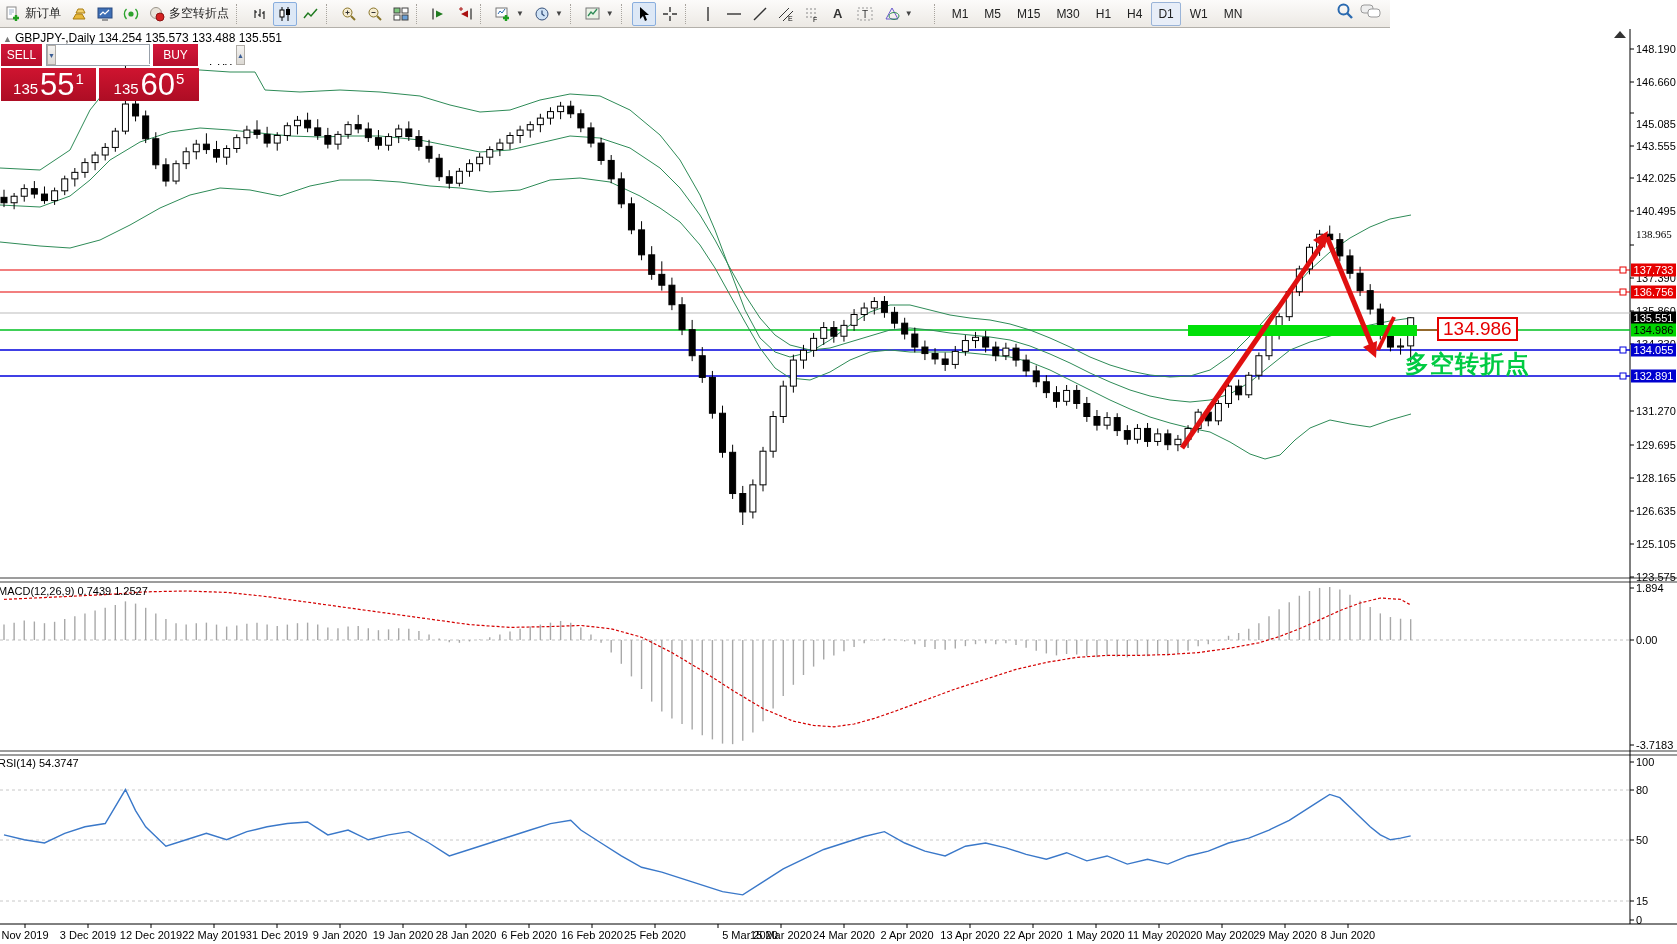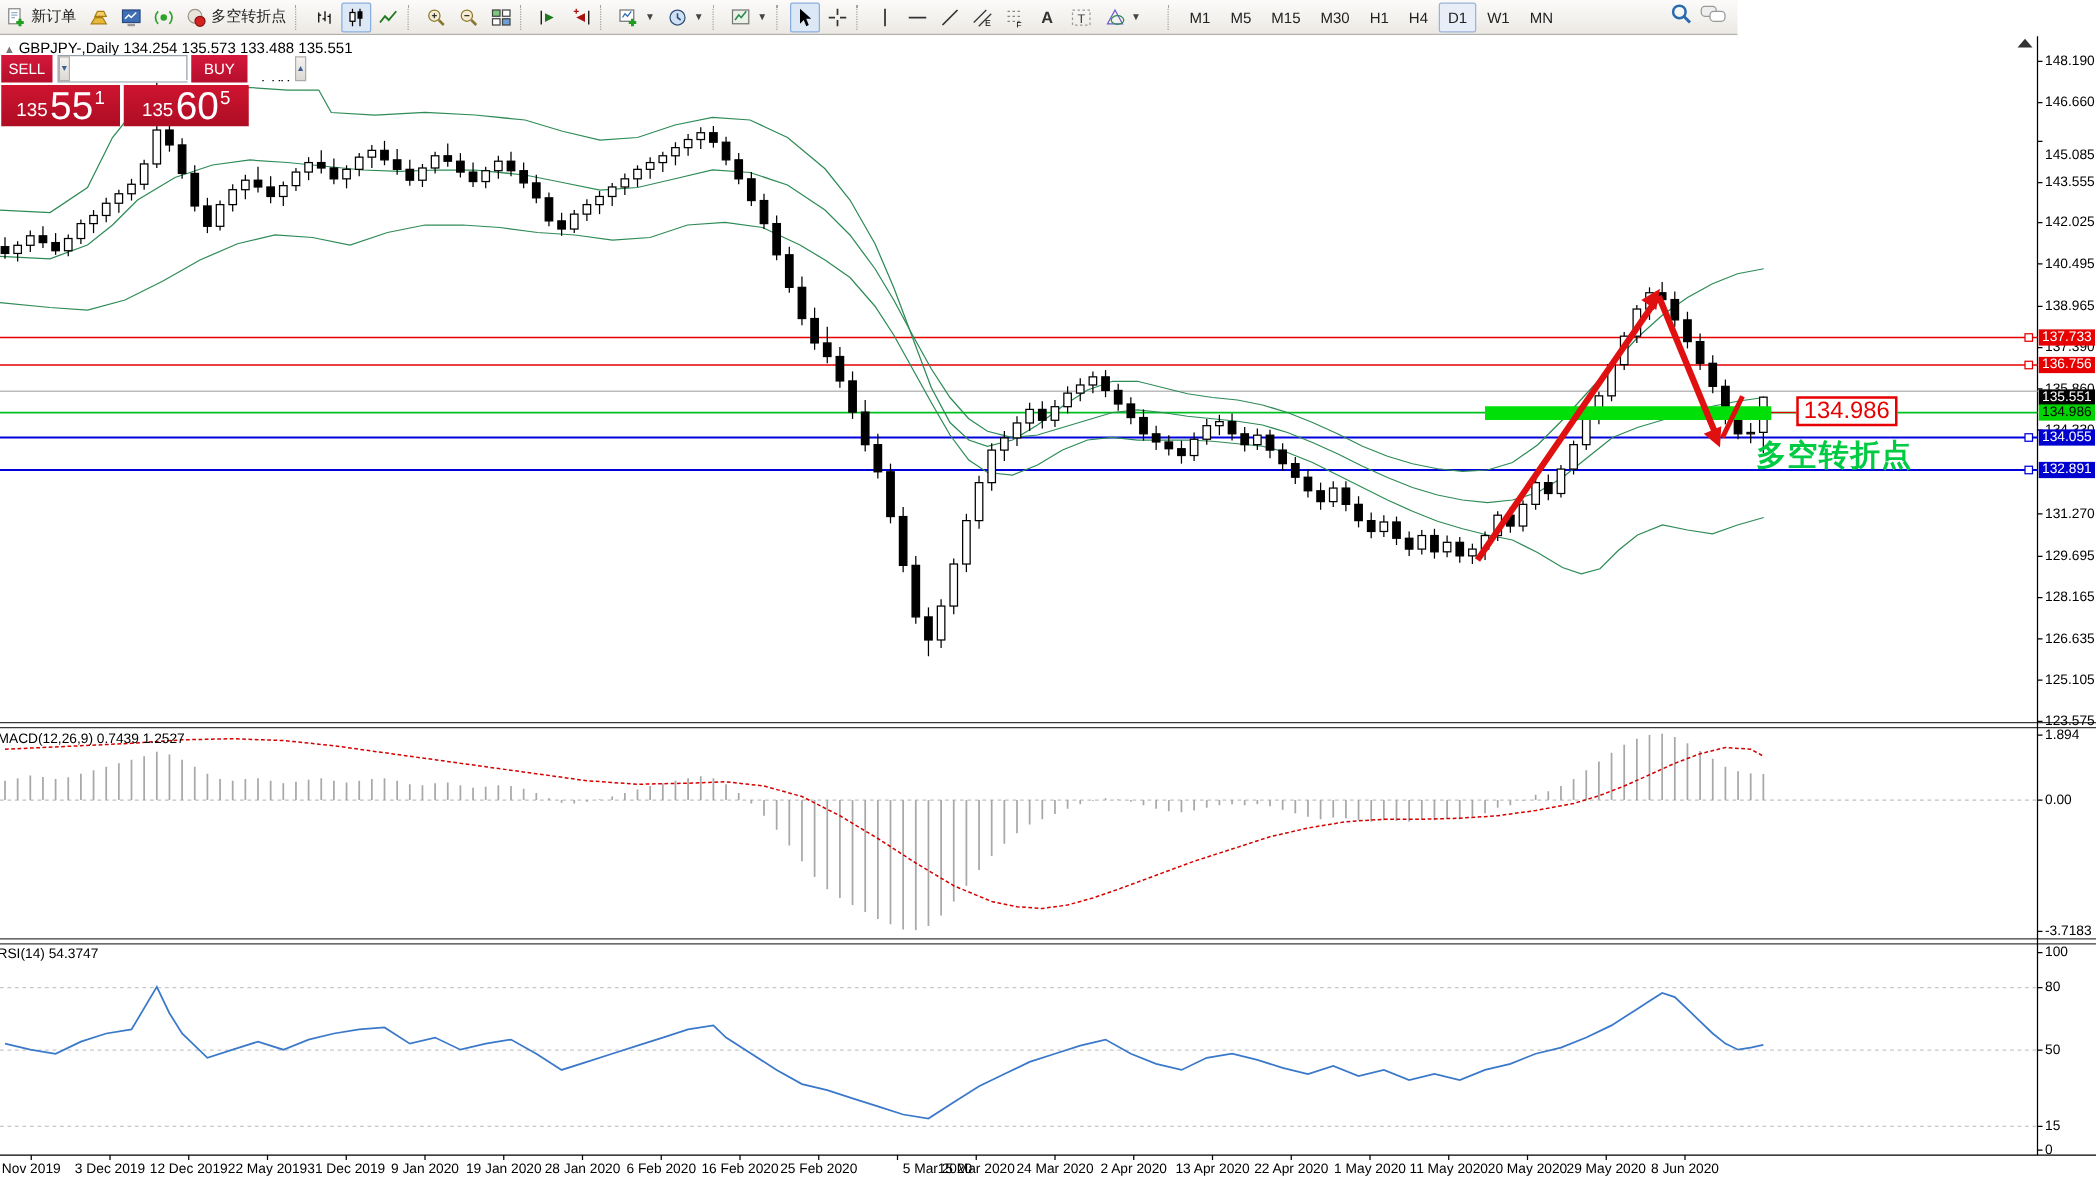--- a/index.html
+++ b/index.html
@@ -775,21 +775,21 @@
   <div class="level-note">134.986</div>
   <div class="turn-note">多空转折点</div>
 
   <div id="axisLabels">
       <div class="tick-label" style="top: 49px;">148.190</div>
       <div class="tick-label" style="top: 82px;">146.660</div>
       <div class="tick-label" style="top: 113px; margin-top: 11px;">145.085</div>
       <div class="tick-label" style="top: 146px;">143.555</div>
       <div class="tick-label" style="top: 178px;">142.025</div>
       <div class="tick-label" style="top: 211px;">140.495</div>
-      <div class="tick-label" style="top: 245px;">138.965</div>
+      <div class="tick-label" style="top: 234px; font-family: Liberation Serif, serif;">138.965</div>
       <div class="tick-label" style="top: 278px;">137.390</div>
       <div class="tick-label" style="top: 311px;">135.860</div>
       <div class="tick-label" style="top: 344px;">134.330</div>
       <div class="tick-label" style="top: 411px;">131.270</div>
       <div class="tick-label" style="top: 445px;">129.695</div>
       <div class="tick-label" style="top: 478px;">128.165</div>
       <div class="tick-label" style="top: 511px;">126.635</div>
       <div class="tick-label" style="top: 544px;">125.105</div>
       <div class="tick-label" style="top: 577px;">123.575</div>
       <div class="tick-label" style="top: 588px;">1.894</div>

